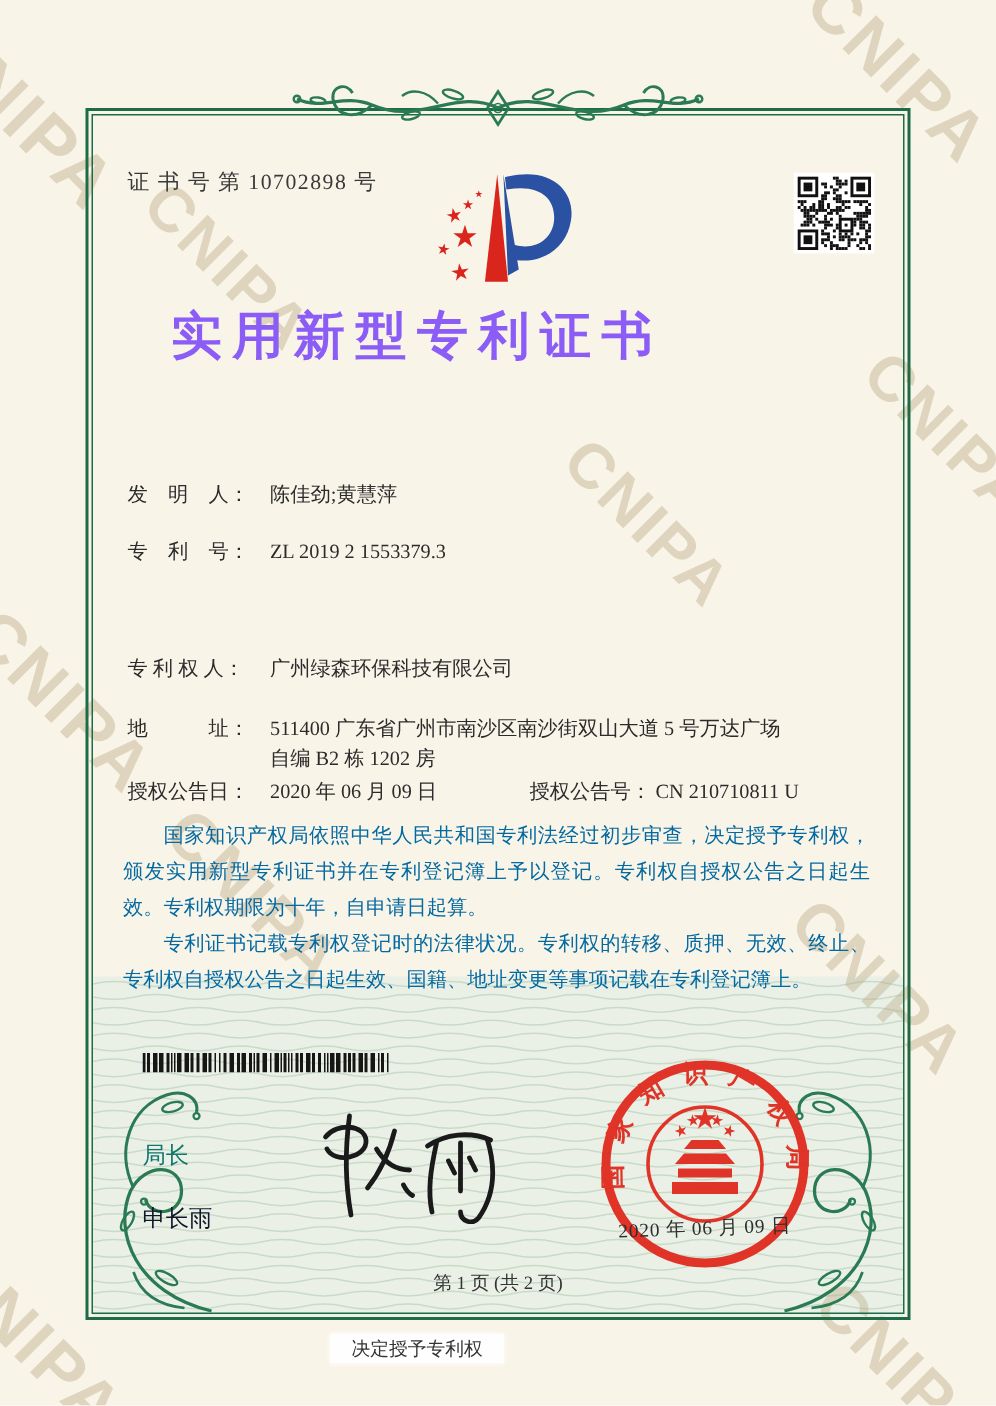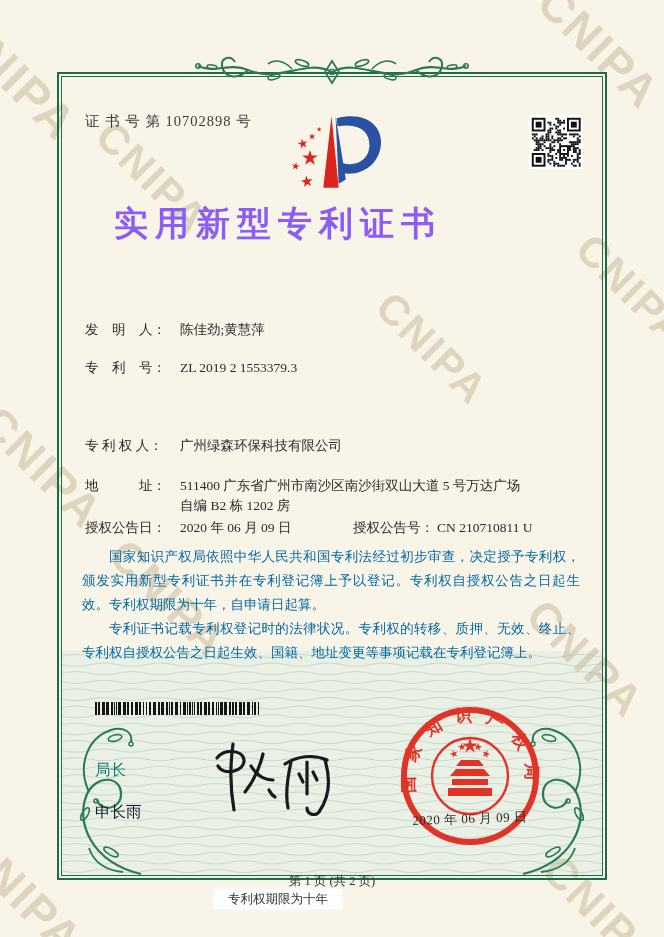--- a/index.html
+++ b/index.html
@@ -46,21 +46,21 @@
   .barcode{ position:absolute; left:95px; top:702px;}
   .sig-title{ position:absolute; left:95px; top:760px; font-size:15.5px; color:#0f766e;
     font-family:"Liberation Sans","DejaVu Sans",sans-serif;}
   .sig-name{ position:absolute; left:95px; top:802px; font-size:15.5px; color:#0f172a;
     font-family:"Liberation Sans","DejaVu Sans",sans-serif;}
   .signature{ position:absolute; left:205px; top:736px;}
   .signature path{ stroke:#1a1a1a; stroke-width:3.2; fill:none; stroke-linecap:round;}
   .seal{ position:absolute; left:396px; top:702px; mix-blend-mode:multiply; opacity:.95;}
   .seal-text{ font-size:16.5px; font-weight:bold; letter-spacing:13px; fill:#e1291d;}
   .seal-date{ font-size:13px; fill:#232323; letter-spacing:0.5px;}
-  .page-num{ position:absolute; left:57px; width:550px; top:873px; text-align:center;
+  .page-num{ position:absolute; left:57px; width:550px; top:847px; text-align:center;
     font-size:12.5px; color:#333;}
   .cont-note{ position:absolute; left:0; right:0; top:891px; text-align:center; font-size:12.5px;}
   .cont-note span{ background:#fefefe; padding:3px 14px; color:#333; box-shadow:0 0 4px rgba(255,255,255,0.9);}
   .defs-holder{position:absolute; width:0; height:0; overflow:hidden;}
 </style>
 </head>
 <body>
 
 <div class="page">
 
@@ -482,17 +482,17 @@
         <path d="M54,74 L94,74 L88,67 L60,67 Z"></path>
         <rect x="56" y="77" width="36" height="6"></rect>
         <rect x="52" y="86" width="44" height="8"></rect>
       </g>
       <text class="seal-date" x="74" y="121" text-anchor="middle" transform="rotate(-2 74 121)">2020 年 06 月 09 日</text>
     </svg>
 
     <div class="page-num">第 1 页 (共 2 页)</div>
 
     <div class="cont-note">
-      <span>专利权期限为十年</span>
+      <span>决定授予专利权</span>
     </div>
 
   </div>
 </div>
 
 </body></html>

